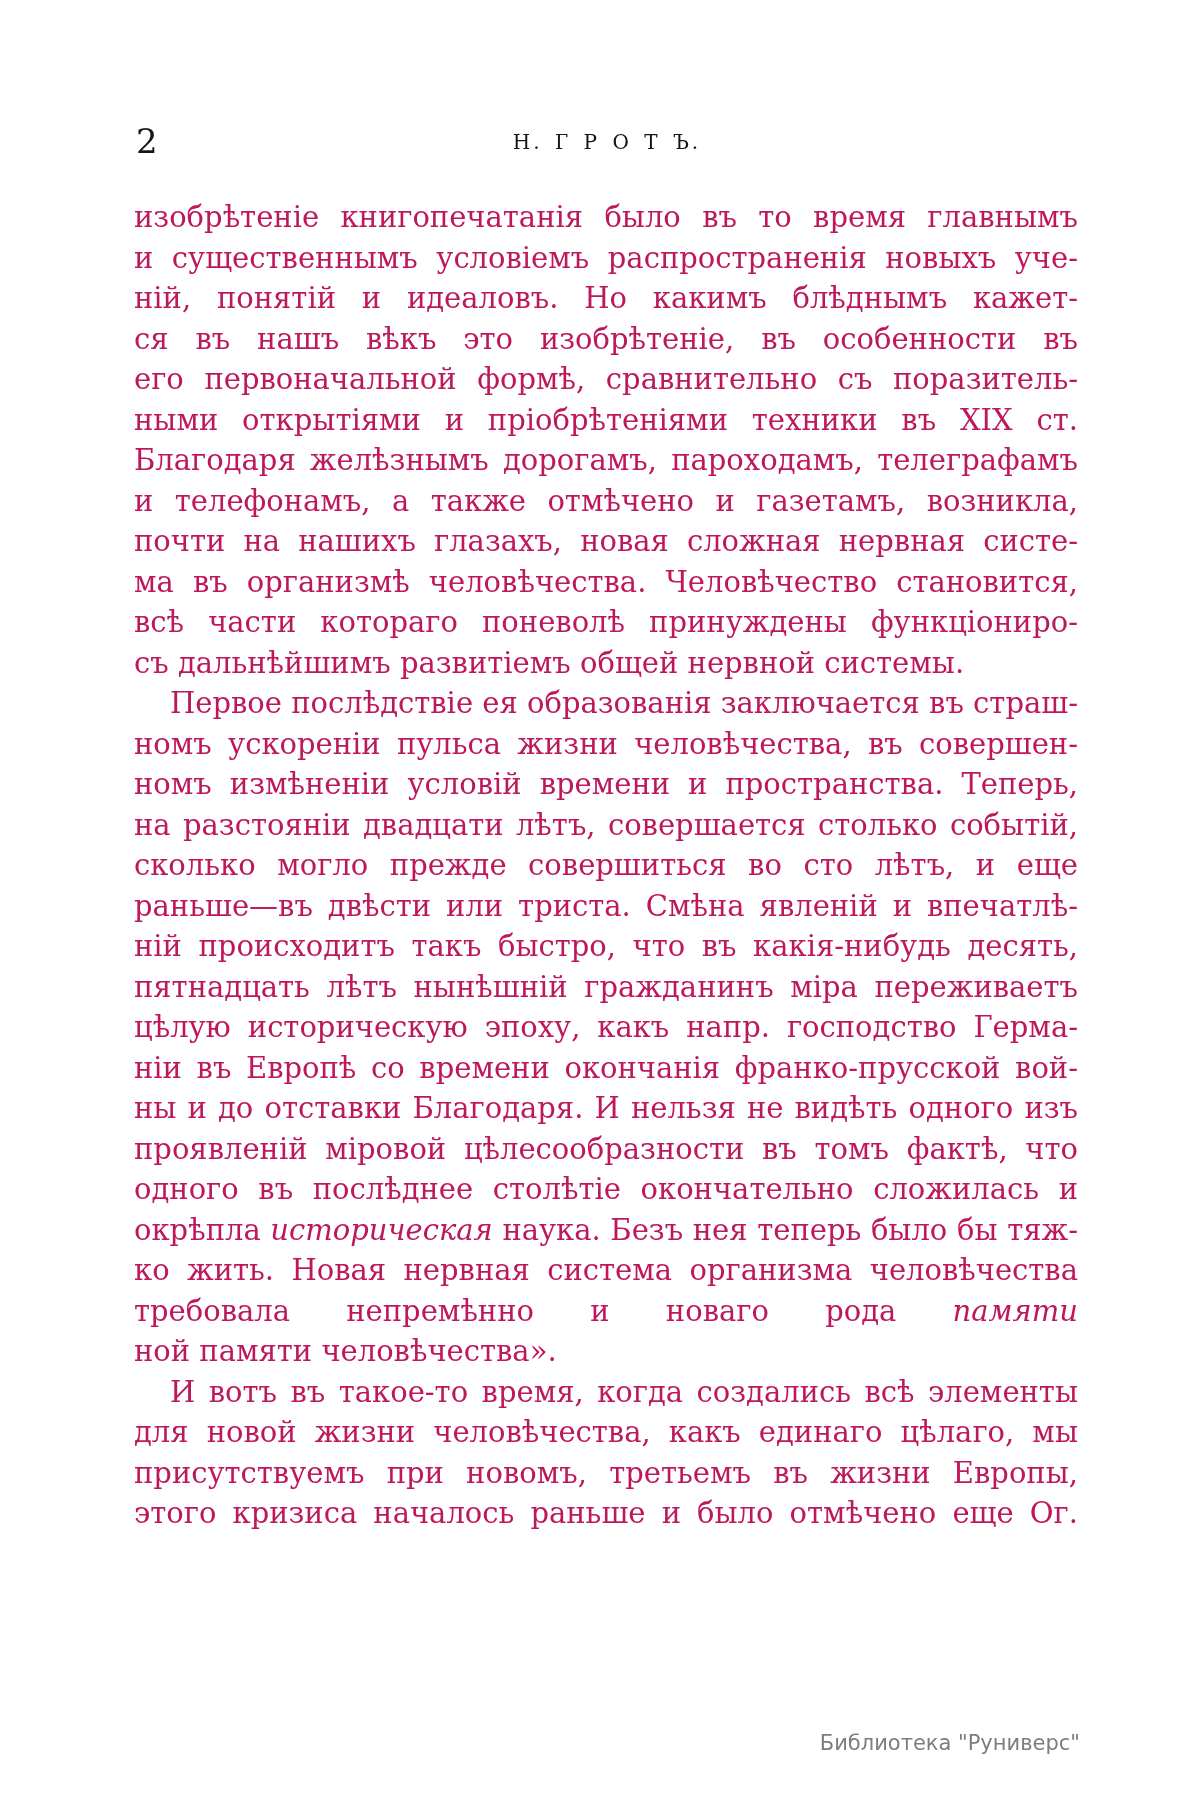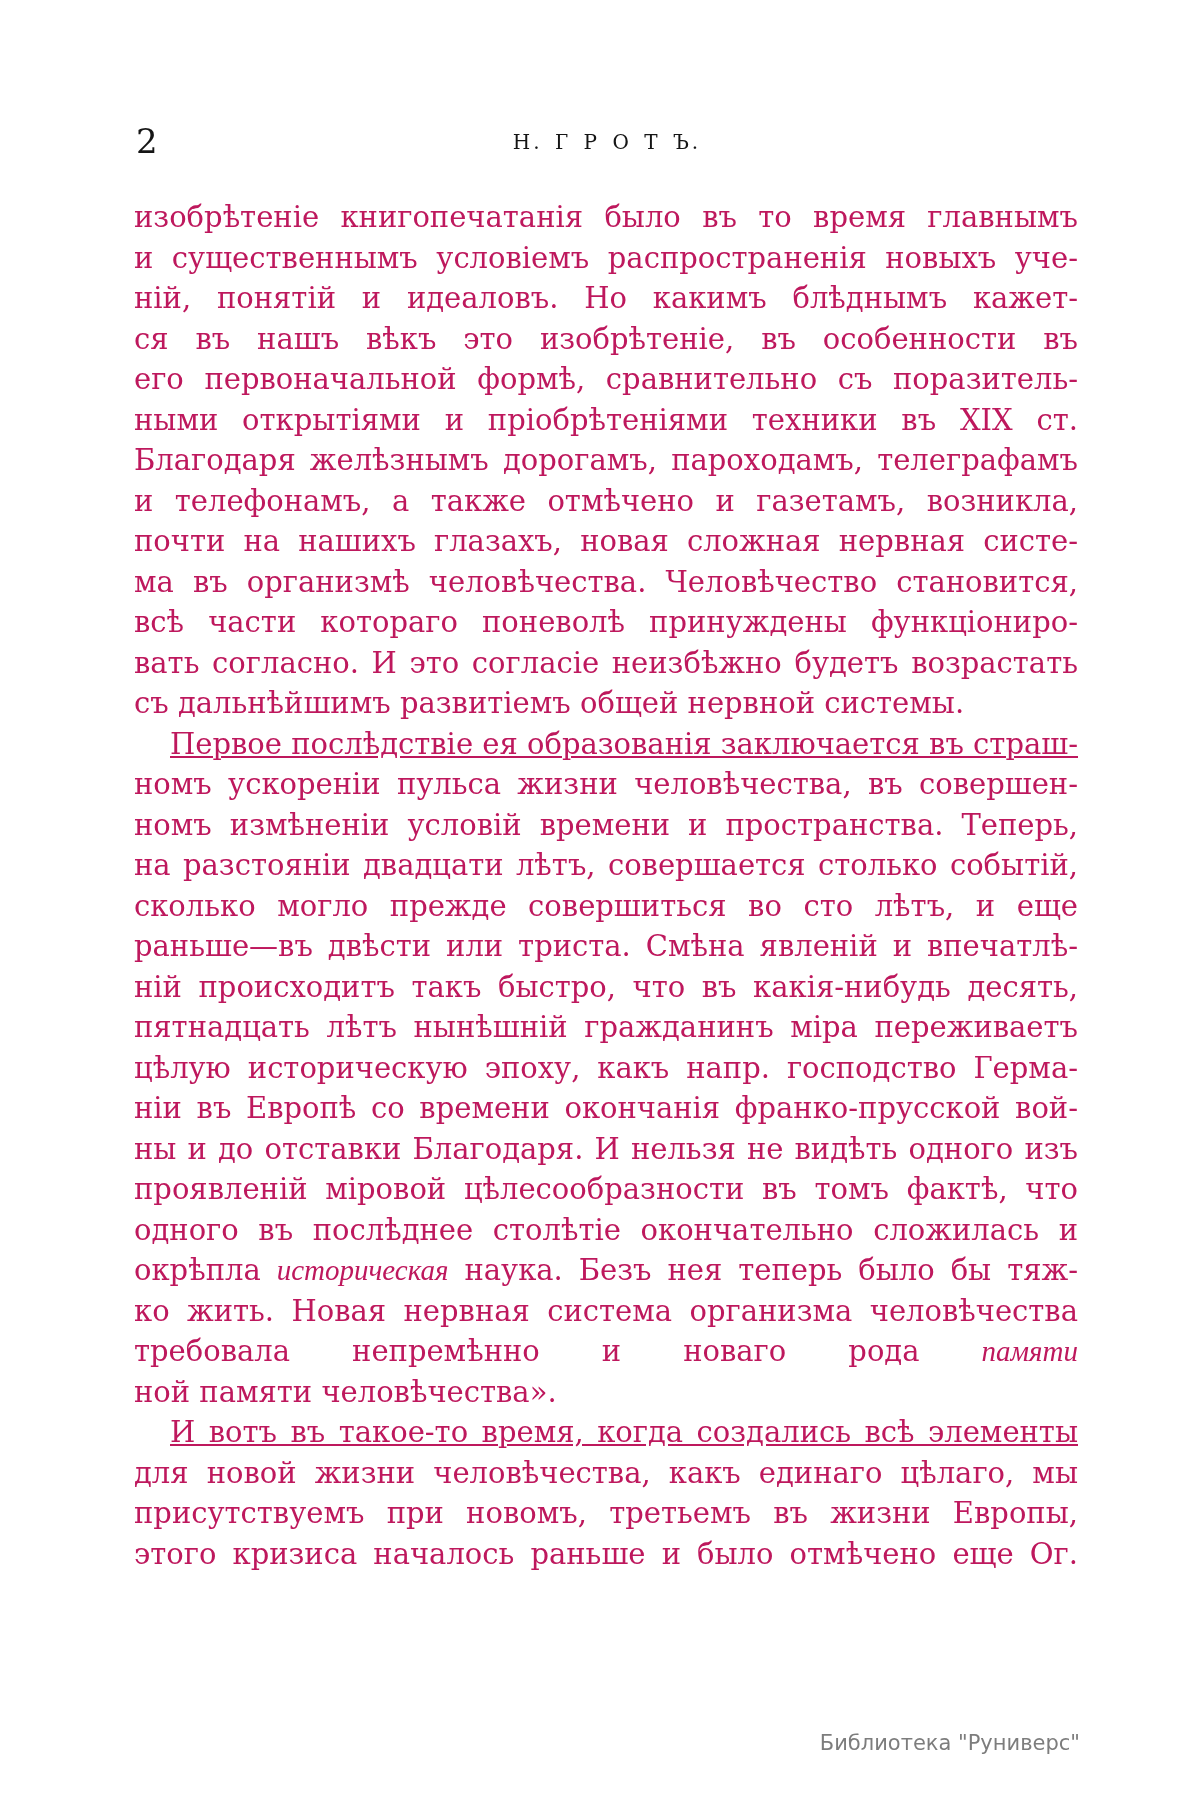--- a/index.html
+++ b/index.html
@@ -24,22 +24,22 @@
   .text-block {
     position:absolute; left:134px; top:197px; width:944px;
   }
   .line {
     height:40.5px; line-height:40.5px;
     font-size:29px;
     color:#be185d;
     overflow:hidden;
   }
   .j { text-align:justify; text-align-last:justify; }
-  .ind { text-indent:36px;text-decoration:underline; }
-  .it { font-style:italic;font-family:Liberation Serif, serif; }
+  .ind { text-indent:36px; }
+  .it { font-style:italic; }
   .footer-credit {
     position:absolute; right:120px; top:1731px;
     font-family:"DejaVu Sans", sans-serif;
     font-size:21px; color:#7d7d7d;
   }
 </style>
 </head>
 <body>
 
 <div class="page">
@@ -50,21 +50,20 @@
       <div class="line j"><span>и существеннымъ условіемъ распространенія новыхъ уче-</span></div>
       <div class="line j"><span>ній, понятій и идеаловъ. Но какимъ блѣднымъ кажет-</span></div>
       <div class="line j"><span>ся въ нашъ вѣкъ это изобрѣтеніе, въ особенности въ</span></div>
       <div class="line j"><span>его первоначальной формѣ, сравнительно съ поразитель-</span></div>
       <div class="line j"><span>ными открытіями и пріобрѣтеніями техники въ XIX ст.</span></div>
       <div class="line j"><span>Благодаря желѣзнымъ дорогамъ, пароходамъ, телеграфамъ</span></div>
       <div class="line j"><span>и телефонамъ, а также отмѣчено и газетамъ, возникла,</span></div>
       <div class="line j"><span>почти на нашихъ глазахъ, новая сложная нервная систе-</span></div>
       <div class="line j"><span>ма въ организмѣ человѣчества. Человѣчество становится,</span></div>
       <div class="line j"><span>всѣ части котораго поневолѣ принуждены функціониро-</span></div>
-      <div class="line j"><span>вать согласно. И это согласіе неизбѣжно будетъ возрастать</span></div>
       <div class="line"><span>съ дальнѣйшимъ развитіемъ общей нервной системы.</span></div>
       <div class="line j ind"><span>Первое послѣдствіе ея образованія заключается въ страш-</span></div>
       <div class="line j"><span>номъ ускореніи пульса жизни человѣчества, въ совершен-</span></div>
       <div class="line j"><span>номъ измѣненіи условій времени и пространства. Теперь,</span></div>
       <div class="line j"><span>на разстояніи двадцати лѣтъ, совершается столько событій,</span></div>
       <div class="line j"><span>сколько могло прежде совершиться во сто лѣтъ, и еще</span></div>
       <div class="line j"><span>раньше—въ двѣсти или триста. Смѣна явленій и впечатлѣ-</span></div>
       <div class="line j"><span>ній происходитъ такъ быстро, что въ какія-нибудь десять,</span></div>
       <div class="line j"><span>пятнадцать лѣтъ нынѣшній гражданинъ міра переживаетъ</span></div>
       <div class="line j"><span>цѣлую историческую эпоху, какъ напр. господство Герма-</span></div>

